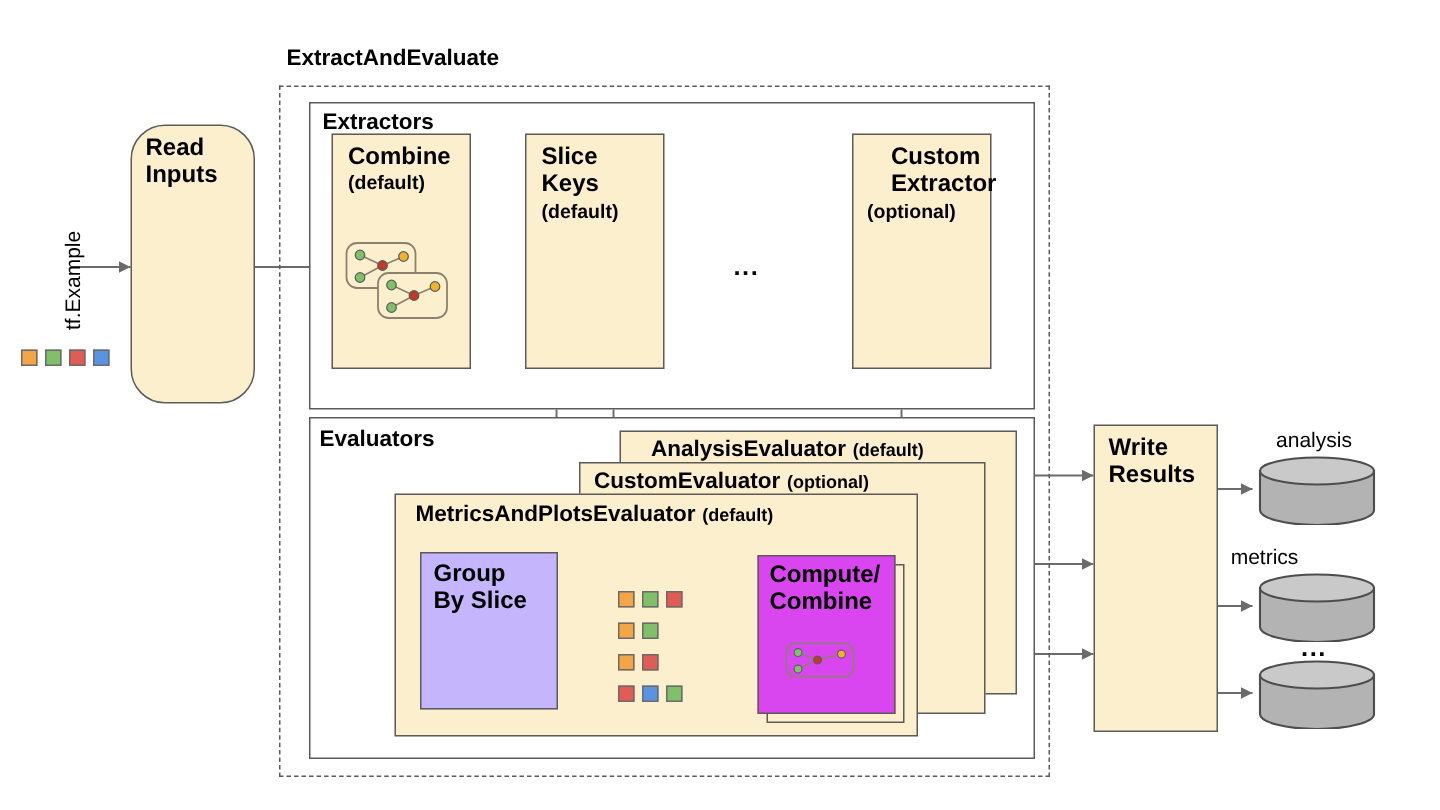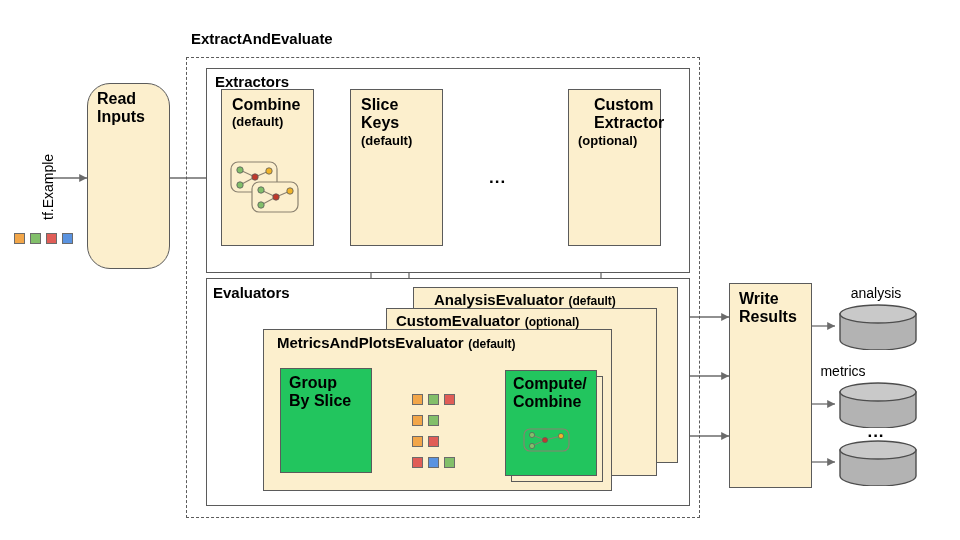--- a/index.html
+++ b/index.html
@@ -154,21 +154,21 @@
       <span class="ev-sub">(optional)</span>
     </div>
   </div>
 
   <div class="abs box" style="left:263px;top:329px;width:349px;height:162px;">
     <div class="abs" style="left:13px;top:4px;">
       <span class="ev-title">MetricsAndPlotsEvaluator</span>
       <span class="ev-sub">(default)</span>
     </div>
 
-    <div class="abs plain" style="left:16px;top:38px;width:92px;height:105px;background:#22c55e;">
+    <div class="abs plain" style="left:16px;top:38px;width:92px;height:105px;background:#c4b5fd;">
       <div class="abs nodebox-title" style="left:8px;top:5px;white-space:pre-line;">Group
 By Slice</div>
     </div>
 
     <div class="chiprow" style="left:148px;top:64px;">
       <span class="chip" style="background:#f2a649"></span>
       <span class="chip" style="background:#82bf6a"></span>
       <span class="chip" style="background:#e05d57"></span>
     </div>
     <div class="chiprow" style="left:148px;top:85px;">
@@ -179,21 +179,21 @@
       <span class="chip" style="background:#f2a649"></span>
       <span class="chip" style="background:#e05d57"></span>
     </div>
     <div class="chiprow" style="left:148px;top:127px;">
       <span class="chip" style="background:#e05d57"></span>
       <span class="chip" style="background:#5a93e0"></span>
       <span class="chip" style="background:#82bf6a"></span>
     </div>
 
     <div class="abs plain" style="left:247px;top:46px;width:92px;height:106px;background:#fcefcd;"></div>
-    <div class="abs plain" style="left:241px;top:40px;width:92px;height:106px;background:#22c55e;">
+    <div class="abs plain" style="left:241px;top:40px;width:92px;height:106px;background:#d946ef;">
       <div class="abs nodebox-title" style="left:7px;top:4px;white-space:pre-line;">Compute/
 Combine</div>
       <svg class="abs" style="left:17px;top:56px;width:50px;height:26px;">
         <rect x="1" y="2" width="45" height="22" rx="6" fill="none" stroke="#8a8170" stroke-width="1.1"></rect>
         <line x1="9" y1="8" x2="22" y2="13" stroke="#8a8170" stroke-width="1"></line>
         <line x1="9" y1="19" x2="22" y2="13" stroke="#8a8170" stroke-width="1"></line>
         <line x1="22" y1="13" x2="38" y2="9" stroke="#8a8170" stroke-width="1"></line>
         <circle cx="9" cy="8" r="2.6" fill="#82bf6a" stroke="#5b5b5b" stroke-width="0.7"></circle>
         <circle cx="9" cy="19" r="2.6" fill="#82bf6a" stroke="#5b5b5b" stroke-width="0.7"></circle>
         <circle cx="22" cy="13" r="2.6" fill="#c0392b" stroke="#5b5b5b" stroke-width="0.7"></circle>

